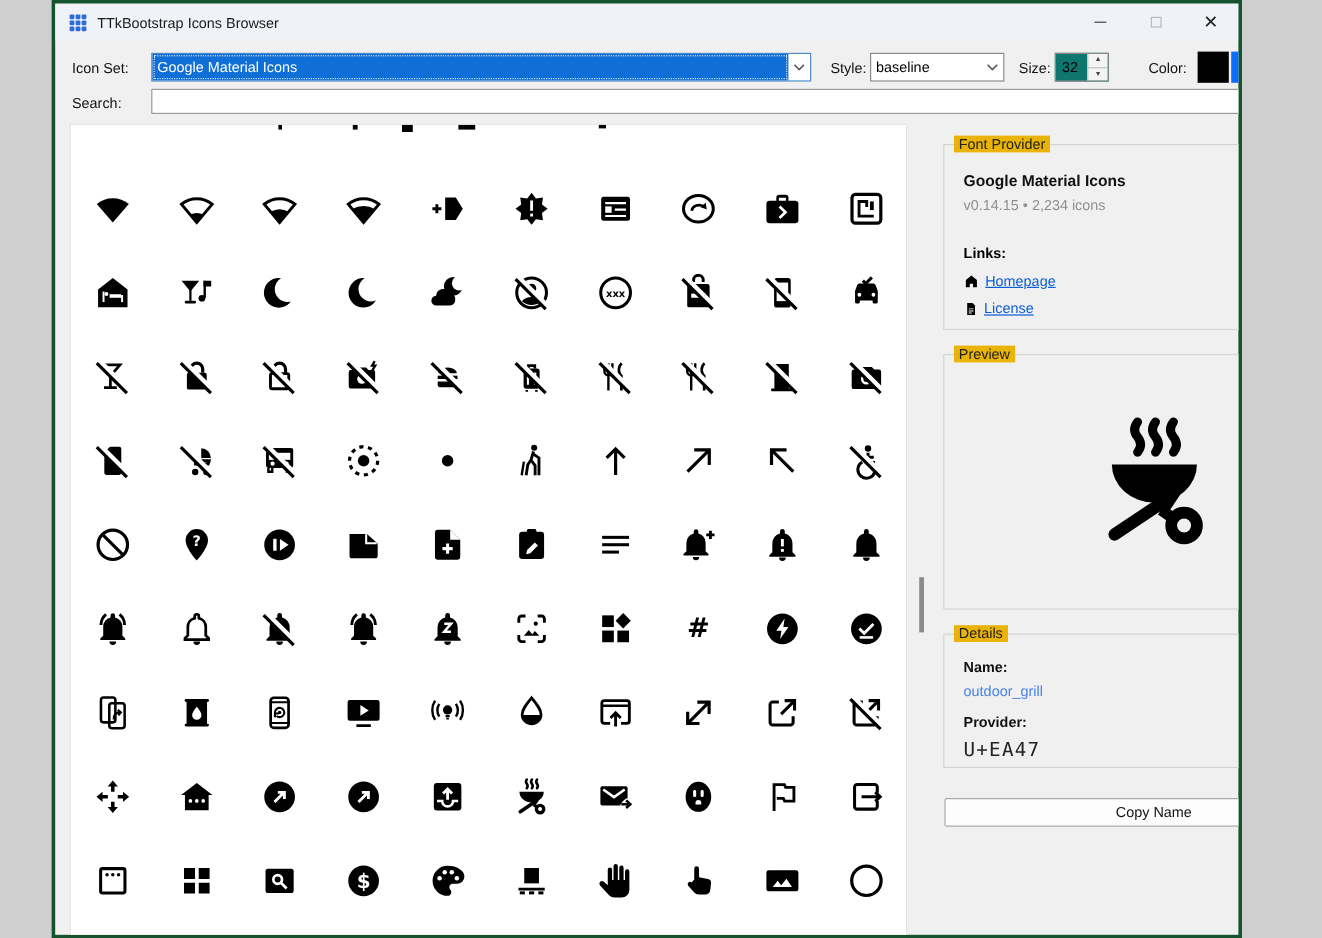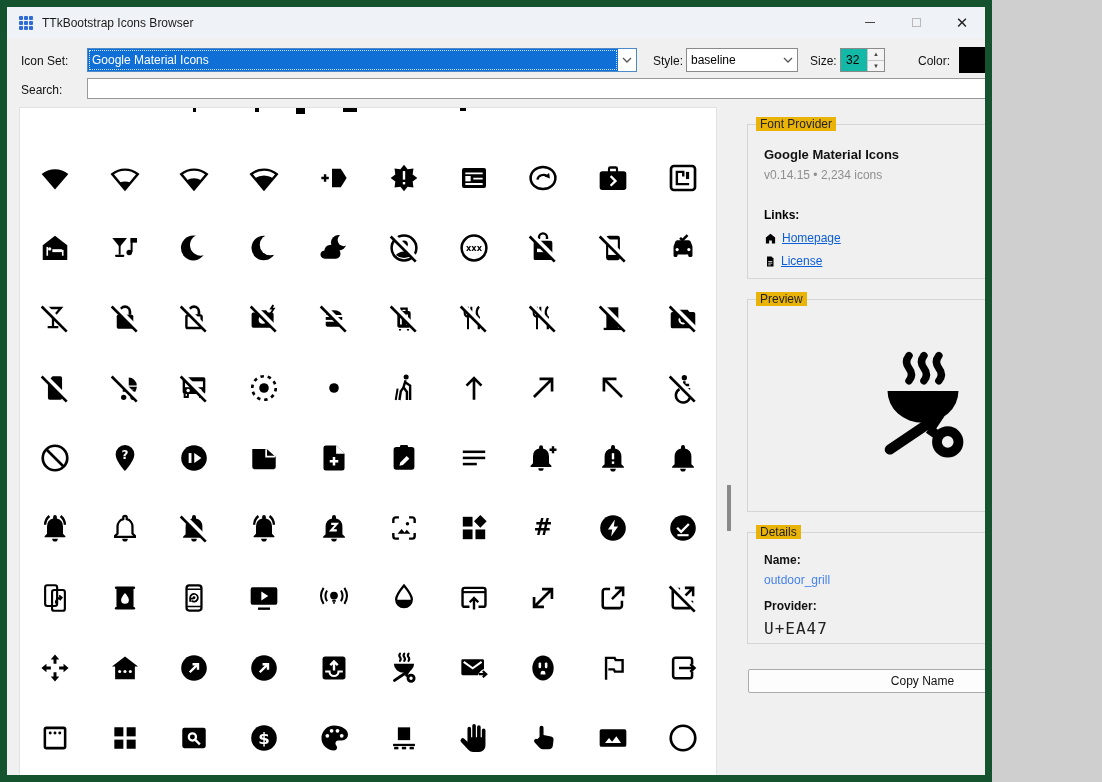--- a/index.html
+++ b/index.html
@@ -1,39 +1,39 @@
 <!DOCTYPE html>
 <html><head>
 <meta charset="utf-8">
 <style>
   * { box-sizing: border-box; margin: 0; padding: 0; }
   html,body { background:#cfcfcf; }
   body { font-family: "Liberation Sans", "DejaVu Sans", sans-serif; }
   .window{ position:relative; width:992px; height:782px; background:#f0f0f0;
-           border:7px solid #14532d; overflow:hidden; }
+           border:3px solid #14532d; overflow:hidden;margin-left:43px; }
   
   .titlebar{ position:absolute; left:0; top:0; right:0; height:31px; background:#eff3f8;
              display:flex; align-items:center; }
   .app-icon{ width:16px; height:16px; margin-left:11px; }
   .title-text{ font-size:12px; color:#1a1a1a; margin-left:8px; }
   .win-controls{ margin-left:auto; display:flex; height:100%; }
   .win-btn{ width:46px; height:100%; display:flex; align-items:center; justify-content:center;
             font-size:13px; color:#333; }
   .min-glyph{ width:10px; height:1px; background:#444; }
   .max-glyph{ width:9px; height:9px; border:1px solid #b9b9b9; }
   .close-glyph{ font-size:15px; color:#222; line-height:1; }
   
   .lbl{ position:absolute; font-size:12px; color:#111; }
   .combo{ position:absolute; height:24px; background:#fff; border:1px solid #8a8a8a;
           display:flex; align-items:stretch; font-size:12px; }
   .combo .sel{ flex:1; display:flex; align-items:center; padding:0 4px; }
   .combo .chev{ width:18px; display:flex; align-items:center; justify-content:center; }
   .combo-focus{ border-color:#4e8ac8; }
   .combo-focus .sel{ background:#0f6fd7; color:#fff; outline:1px dotted #cfe3fa; outline-offset:-2px; }
-  .spin{ position:absolute; height:24px; background:#14b8a6; border:1px solid #8a8a8a; display:flex; }
+  .spin{ position:absolute; height:24px; background:#0f766e; border:1px solid #8a8a8a; display:flex; }
   .spin .val{ flex:1; font-size:12px; display:flex; align-items:center; padding-left:5px; }
   .spin .btns{ width:17px; display:flex; flex-direction:column; }
   .spin-btn{ flex:1; border-left:1px solid #c5c5c5; display:flex; align-items:center; justify-content:center;
              font-size:6px; color:#444; background:#f4f4f4; }
   .spin-btn + .spin-btn{ border-top:1px solid #c5c5c5; }
   .swatches{ position:absolute; display:flex; gap:2px; }
   .swatch{ width:26px; height:26px; }
   .search-input{ position:absolute; height:21px; background:#fff; border:1px solid #999;
                  font-size:12px; padding:0 4px; font-family:"Liberation Sans",sans-serif; }
   

